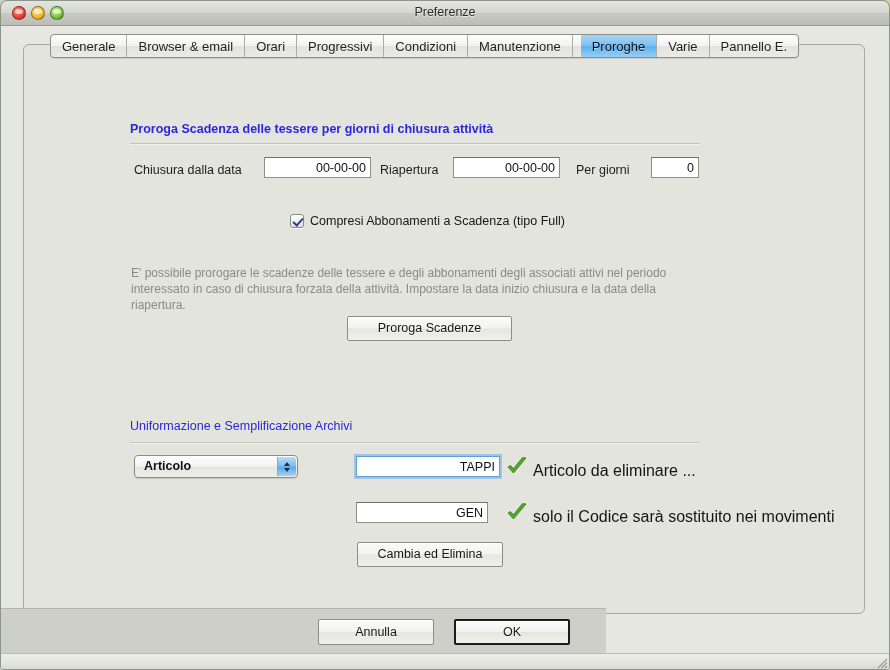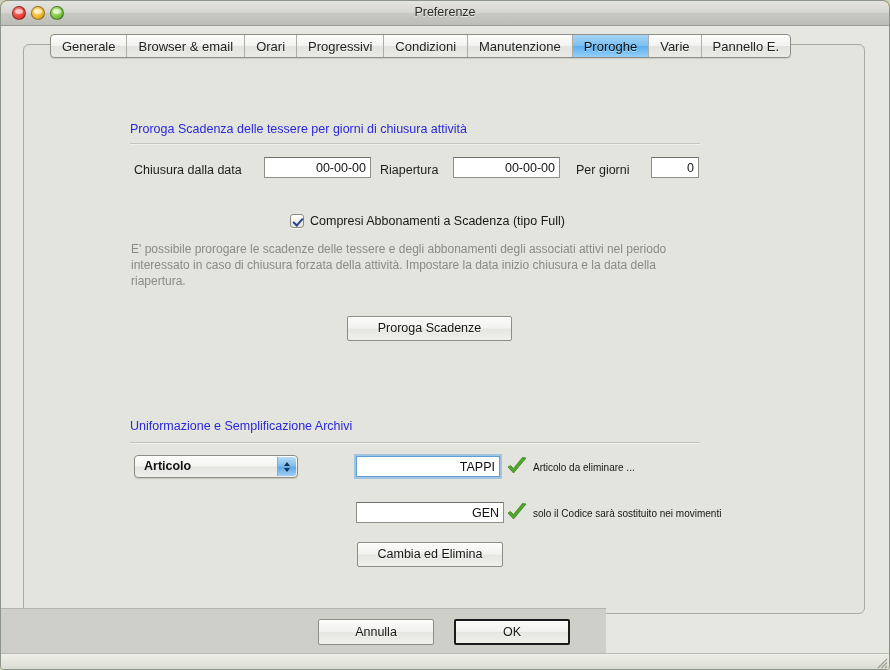--- a/index.html
+++ b/index.html
@@ -94,20 +94,21 @@
     background: transparent;
     white-space: nowrap;
     cursor: default;
     text-shadow: 0 1px 0 rgba(255,255,255,0.6);
   }
   .tab:last-child { border-right: none; }
   .tab.active {
     background: linear-gradient(to bottom,#a8d5f6 0%,#7cc0f2 48%,#5cb0ef 52%,#95cef7 100%);
     color: #0b0b0b;
     text-shadow: 0 1px 0 rgba(255,255,255,0.45);
+    margin-left: 8px;
   }
 
   
   #panel {
     position: absolute;
     left: 22px; top: 18px;
     width: 842px; height: 570px;
     box-sizing: border-box;
     background: #e3e4dd;
     border: 1px solid #a9a9a0;
@@ -242,21 +243,21 @@
     border-left: 3.5px solid transparent;
     border-right: 3.5px solid transparent;
   }
   .arrow-up { border-bottom: 4px solid #16324e; }
   .arrow-dn { border-top: 4px solid #16324e; }
 
   
   .check-icon { position: absolute; }
   .annot {
     position: absolute;
-    font-size: 10px;
+    font-size: 16px;
     color: #151515;
     white-space: nowrap;
   }
 
   
   #bottombar {
     position: absolute;
     left: 0; bottom: 17px;
     width: 605px; height: 44px;
     background: #cfcfc9;
@@ -303,59 +304,59 @@
       <div class="light yellow"></div>
       <div class="light green"></div>
     </div>
     <div id="window-title">Preferenze</div>
   </div>
 
   <div id="body-area">
 
     <div id="panel">
 
-      <div class="section-title" style="left:106px; top:77px;">Proroga Scadenza delle tessere per giorni di chiusura attività</div>
+      <div class="section-title" style="left:106px; top:77px;font-weight:bold;">Proroga Scadenza delle tessere per giorni di chiusura attività</div>
       <div class="rule" style="left:106px; top:98px; width:570px;"></div>
 
       <div class="field-label" style="left:110px; top:118px;">Chiusura dalla data</div>
       <input class="txtinput" style="left: 240px; top: 112px; width: 107px;" readonly="" value="00-00-00">
 
       <div class="field-label" style="left:356px; top:118px;">Riapertura</div>
       <input class="txtinput" style="left: 429px; top: 112px; width: 107px;" readonly="" value="00-00-00">
 
       <div class="field-label" style="left:552px; top:118px;">Per giorni</div>
       <input class="txtinput" style="left: 627px; top: 112px; width: 48px;" readonly="" value="0">
 
       <div class="cbox-row" style="left:266px; top:169px;">
         <span class="cbox"></span>
         <span class="cbox-label">Compresi Abbonamenti a Scadenza (tipo Full)</span>
       </div>
 
-      <div id="helptext" style="left:107px; top:196px;">E' possibile prorogare le scadenze delle tessere e degli abbonamenti degli associati attivi nel periodo interessato in caso di chiusura forzata della attività. Impostare la data inizio chiusura e la data della riapertura.</div>
+      <div id="helptext" style="left:107px; top:220px;">E' possibile prorogare le scadenze delle tessere e degli abbonamenti degli associati attivi nel periodo interessato in caso di chiusura forzata della attività. Impostare la data inizio chiusura e la data della riapertura.</div>
 
       <div class="pushbtn" style="left:323px; top:271px; width:165px; height:25px; line-height:23px; border-radius:2px;">Proroga Scadenze</div>
 
       <div class="section-title" style="left:106px; top:374px;">Uniformazione e Semplificazione Archivi</div>
       <div class="rule" style="left:106px; top:397px; width:570px;"></div>
 
       <div id="popup" style="left:110px; top:410px; width:164px;">
         <span id="popup-label">Articolo</span>
         <span id="popup-arrows">
           <span class="arrow-up"></span>
           <span class="arrow-dn"></span>
         </span>
       </div>
 
       <input class="txtinput focus" style="left: 332px; top: 411px; width: 144px;" readonly="" value="TAPPI">
       <svg class="check-icon" style="left:482px; top:411px;" width="22" height="21" viewBox="0 0 22 21">
         <path d="M2 11 L7.5 17 L20 2 L16.5 1.5 L7.5 12.5 L4.5 9.5 Z" fill="#4fa62c" stroke="#3c8020" stroke-width="0.8" stroke-linejoin="round"></path>
       </svg>
       <div class="annot" style="left:509px; top:417px;">Articolo da eliminare ...</div>
 
-      <input class="txtinput" style="left: 332px; top: 457px; width: 148px; padding-left: 34px;" readonly="" value="GEN">
+      <input class="txtinput" style="left: 332px; top: 457px; width: 132px; padding-left: 34px;" readonly="" value="GEN">
       <svg class="check-icon" style="left:482px; top:457px;" width="22" height="21" viewBox="0 0 22 21">
         <path d="M2 11 L7.5 17 L20 2 L16.5 1.5 L7.5 12.5 L4.5 9.5 Z" fill="#4fa62c" stroke="#3c8020" stroke-width="0.8" stroke-linejoin="round"></path>
       </svg>
       <div class="annot" style="left:509px; top:463px;">solo il Codice sarà sostituito nei movimenti</div>
 
       <div class="pushbtn" style="left:333px; top:497px; width:146px; height:25px; line-height:23px; border-radius:2px;">Cambia ed Elimina</div>
     </div>
 
     <div id="tabstrip">
       <div class="tab">Generale</div>

